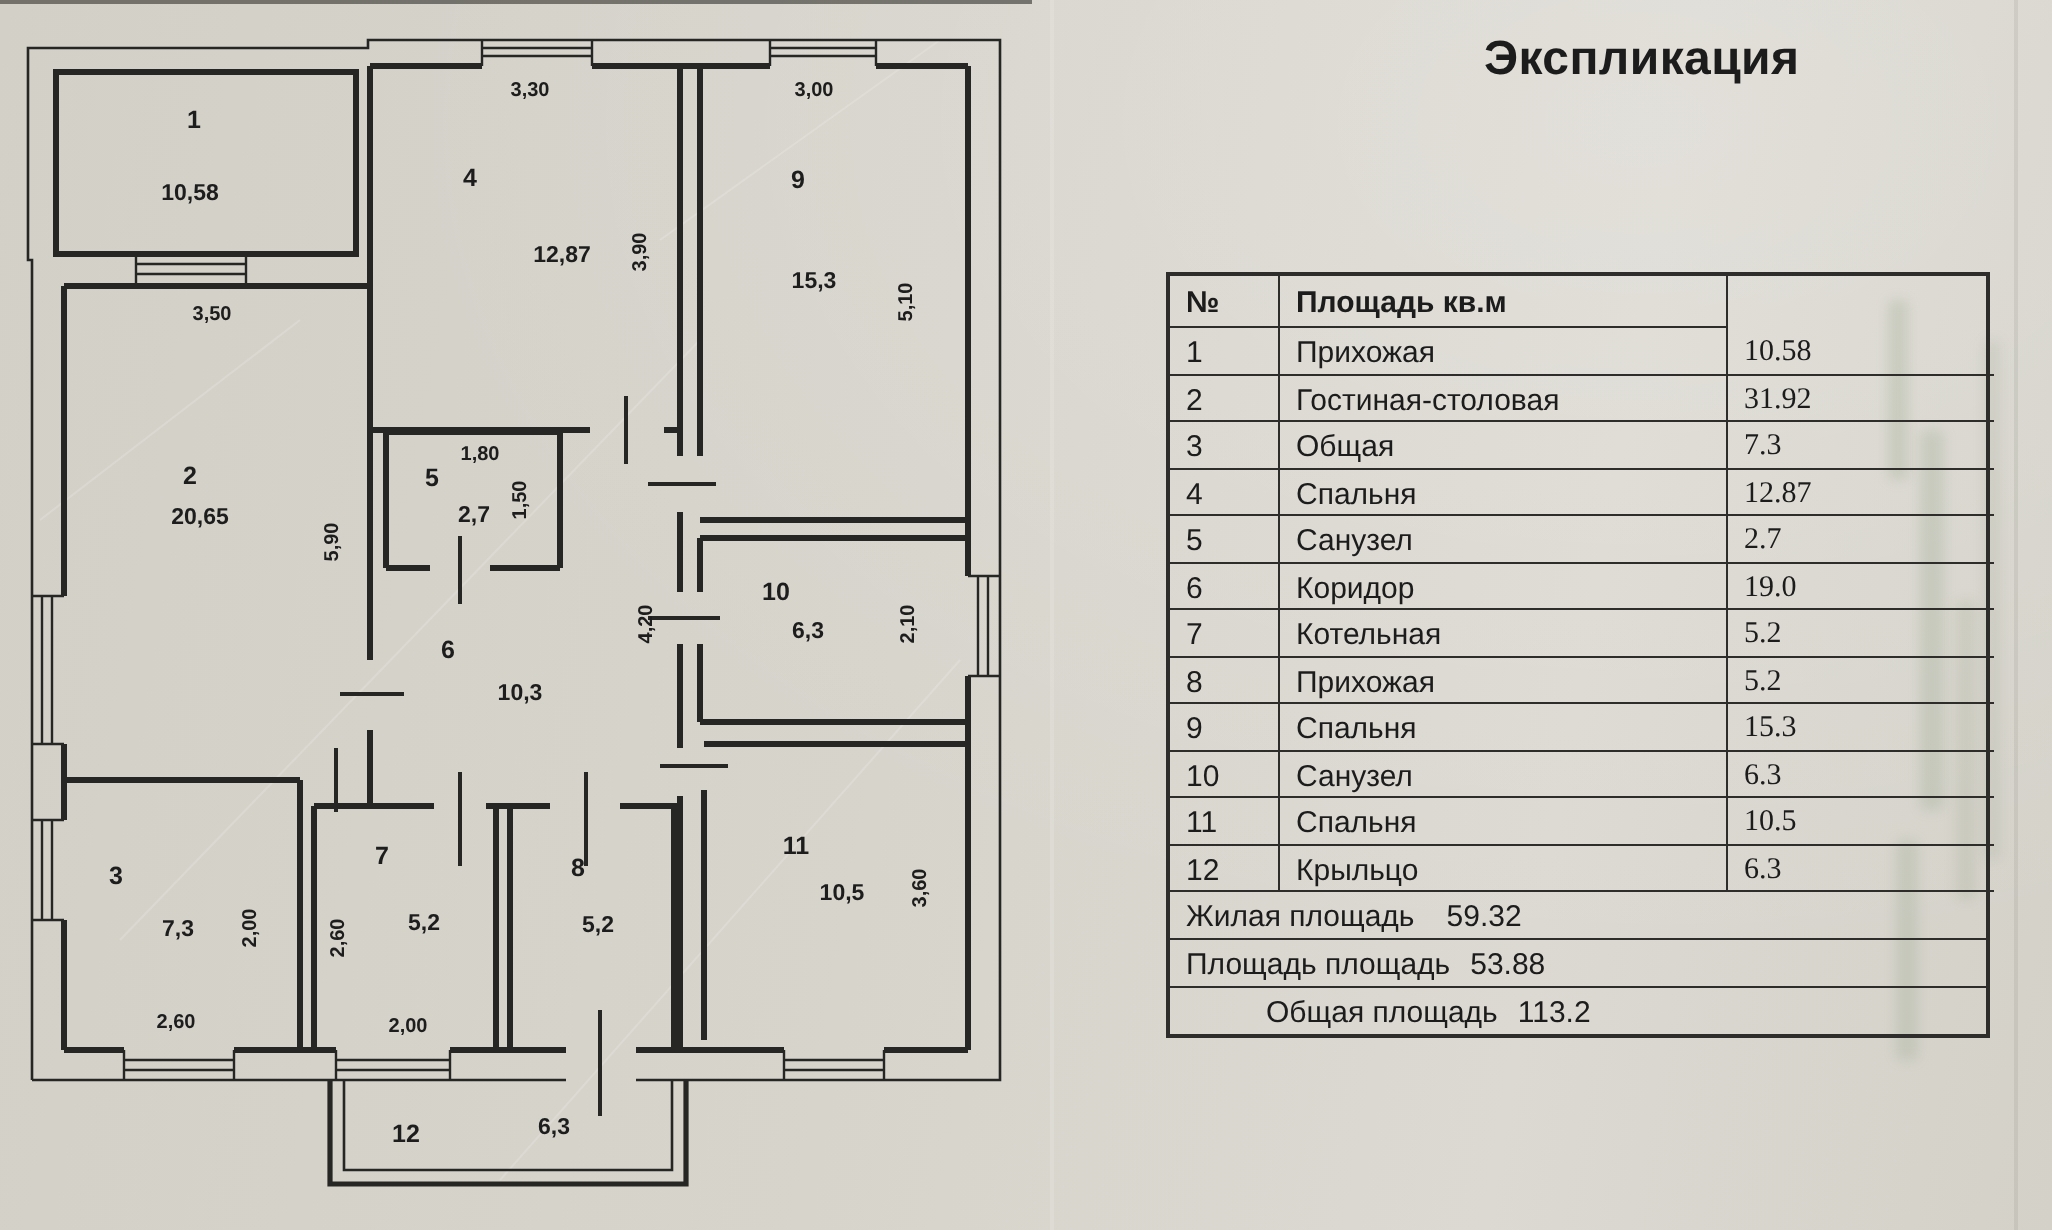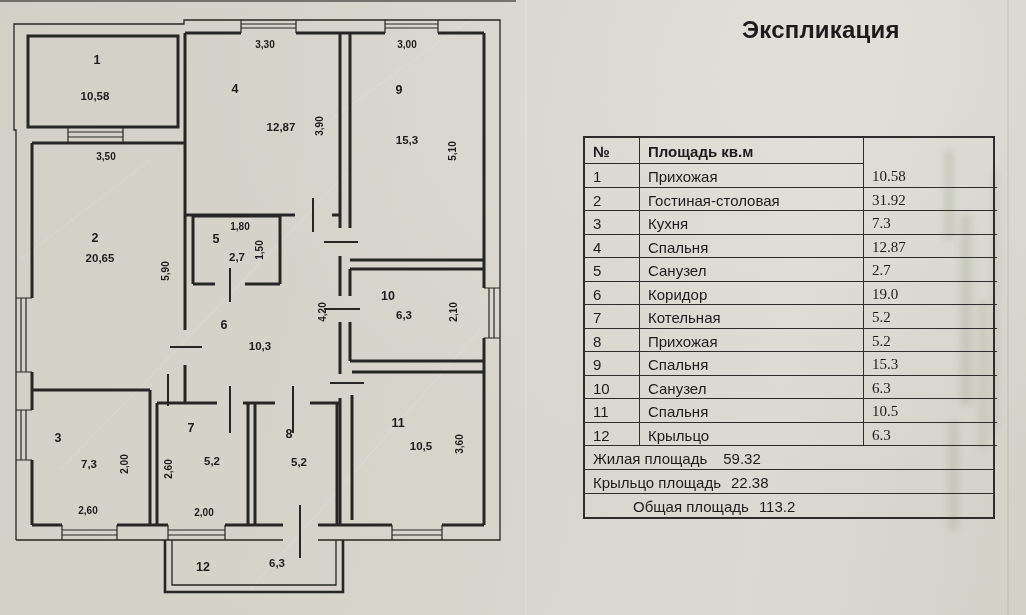--- a/index.html
+++ b/index.html
@@ -182,21 +182,21 @@
     <div class="cell">Площадь кв.м</div>
   </div>
   <div class="grid">
     <div class="cell">1</div>
       <div class="cell">Прихожая</div>
       <div class="cell">10.58</div>
     <div class="cell">2</div>
       <div class="cell">Гостиная-столовая</div>
       <div class="cell">31.92</div>
     <div class="cell">3</div>
-      <div class="cell">Кухня</div>
+      <div class="cell">Общая</div>
       <div class="cell">7.3</div>
     <div class="cell">4</div>
       <div class="cell">Спальня</div>
       <div class="cell">12.87</div>
     <div class="cell">5</div>
       <div class="cell">Санузел</div>
       <div class="cell">2.7</div>
     <div class="cell">6</div>
       <div class="cell">Коридор</div>
       <div class="cell">19.0</div>
@@ -216,18 +216,18 @@
       <div class="cell">Спальня</div>
       <div class="cell">10.5</div>
     <div class="cell">12</div>
       <div class="cell">Крыльцо</div>
       <div class="cell">6.3</div>
   </div>
   <div class="totals-row first">
     <span>Жилая площадь</span><span class="v">59.32</span>
   </div>
   <div class="totals-row">
-    <span>Крыльцо площадь</span><span class="v">22.38</span>
+    <span>Площадь площадь</span><span class="v">53.88</span>
   </div>
   <div class="totals-row">
     <span>Общая площадь</span><span class="v">113.2</span>
   </div>
 </div>
 
 </body></html>

